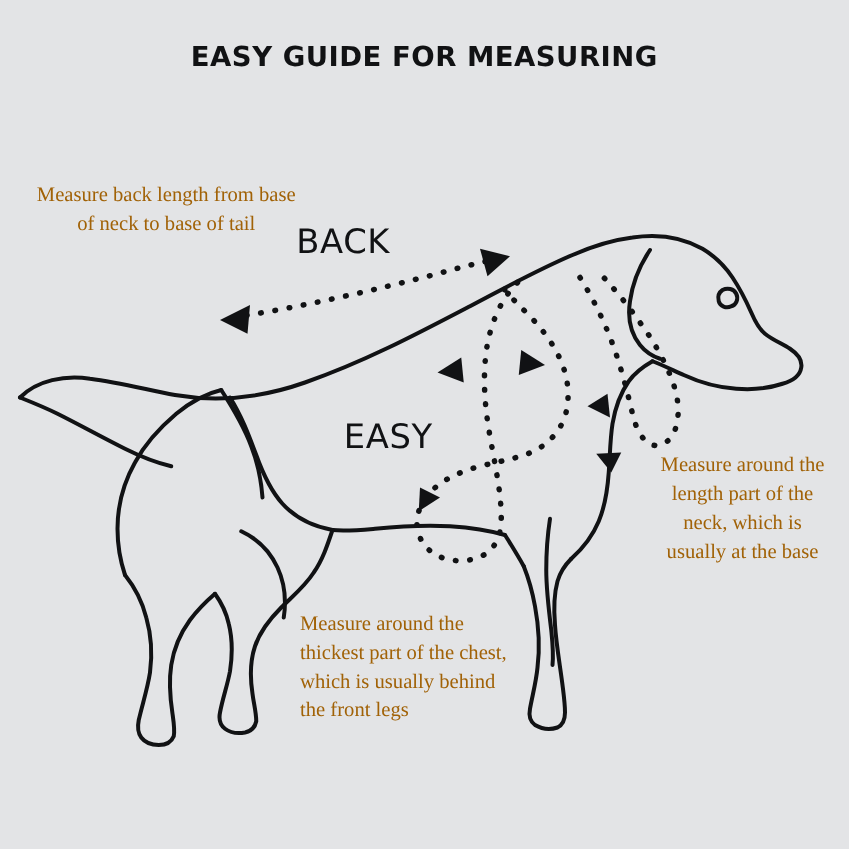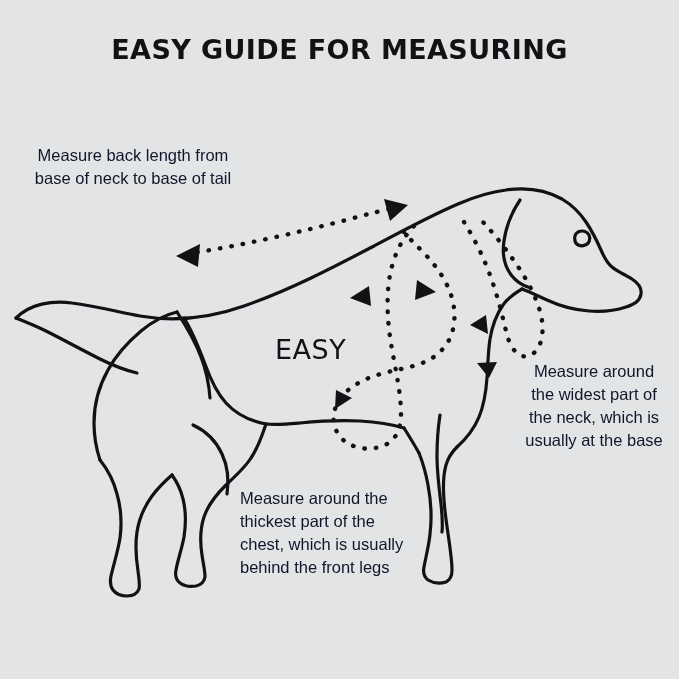--- a/index.html
+++ b/index.html
@@ -18,41 +18,41 @@
     width: 679px;
     height: 679px;
     background: #e3e4e6;
   }
   #title {
     position: absolute;
     left: 0;
     top: 34px;
     width: 679px;
     text-align: center;
-    font-size: 27px;
+    font-size: 22px;
     font-weight: 700;
     letter-spacing: 0.4px;
     color: #111214;
     font-family: "DejaVu Sans", sans-serif;
   }
   .label-big {
     position: absolute;
     font-size: 27px;
     font-weight: 400;
     color: #111214;
     letter-spacing: 0.5px;
     white-space: nowrap;
     font-family: "DejaVu Sans", sans-serif;
   }
   .note {
     position: absolute;
     font-size: 16.5px;
     line-height: 23px;
-    color: #0f172a;
-    font-family: Liberation Sans, sans-serif;
+    color: #a16207;
+    font-family: Liberation Serif, serif;
   }
   #note-back {
     left: 28px;
     top: 144px;
     width: 210px;
     text-align: center;
   }
   #note-chest {
     left: 240px;
     top: 487px;
@@ -248,19 +248,20 @@
         C 530,358 537,352 540,344
         C 544,333 543,320 539,308
         C 533,290 523,273 512,258
         C 503,245 493,233 483,222"></path>
       <polygon class="arrowfill" points="470,325 486,315 488,334"></polygon>
       <polygon class="arrowfill" points="489,378 477,363 497,362"></polygon>
     </g>
 
   </svg>
 
+  <div class="label-big" id="label-back">BACK</div>
   <div class="label-big" id="label-chest">EASY</div>
 
   <div class="note" id="note-back">Measure back length from base of neck to base of tail</div>
   <div class="note" id="note-chest">Measure around the thickest part of the chest, which is usually behind the front legs</div>
-  <div class="note" id="note-neck">Measure around the widest part of the neck, which is usually at the base</div>
+  <div class="note" id="note-neck">Measure around the length part of the neck, which is usually at the base</div>
 
 </div>
 
 </body></html>

